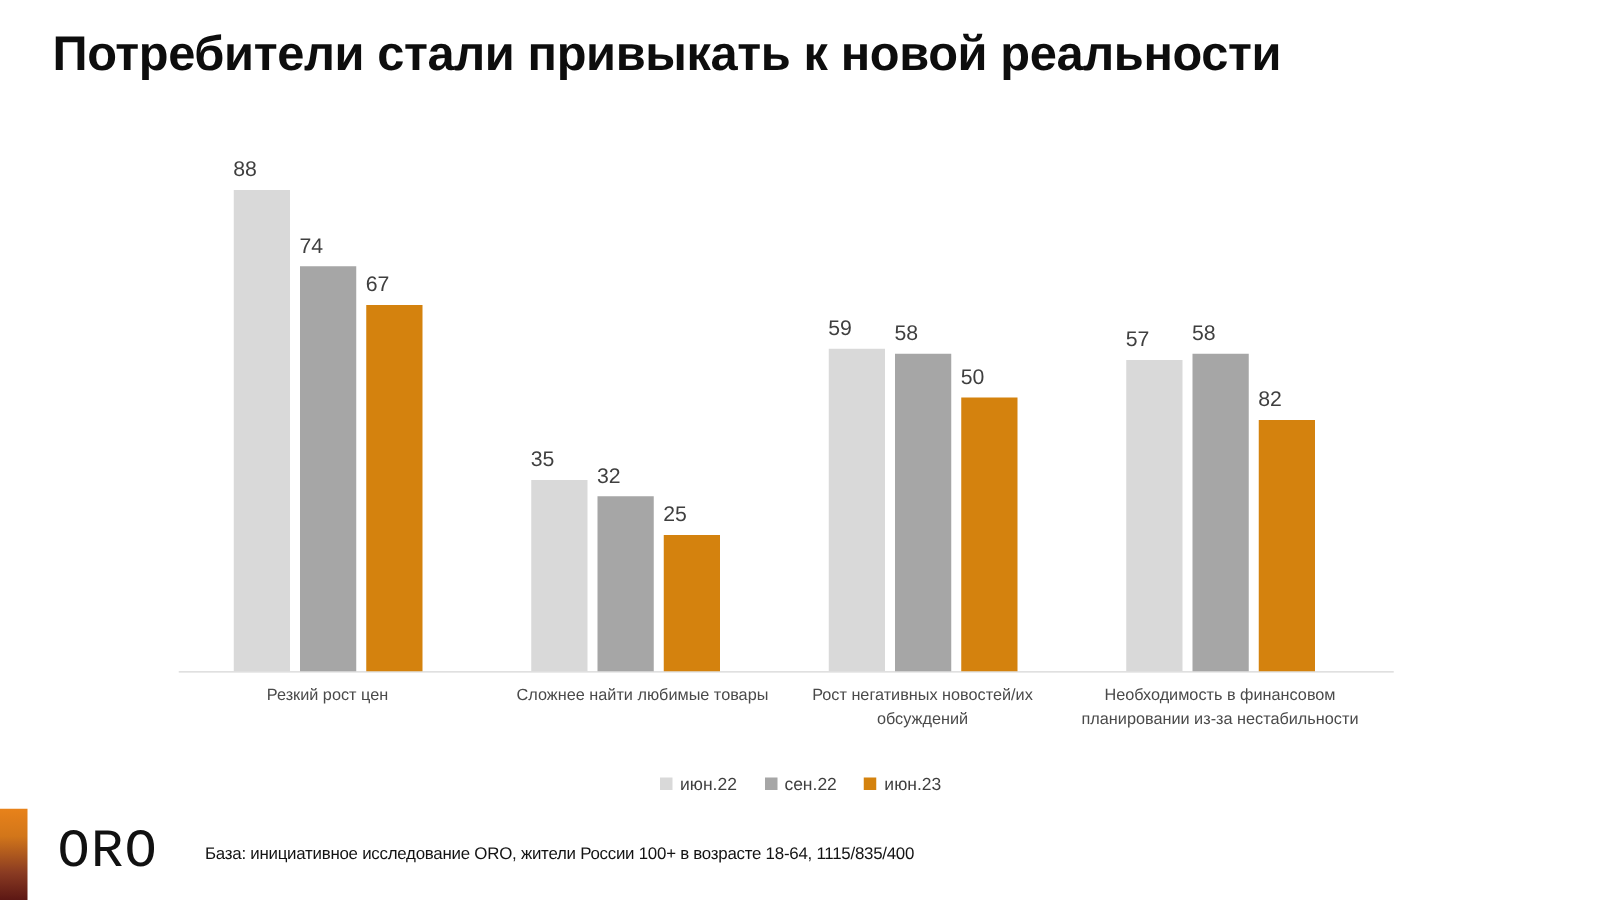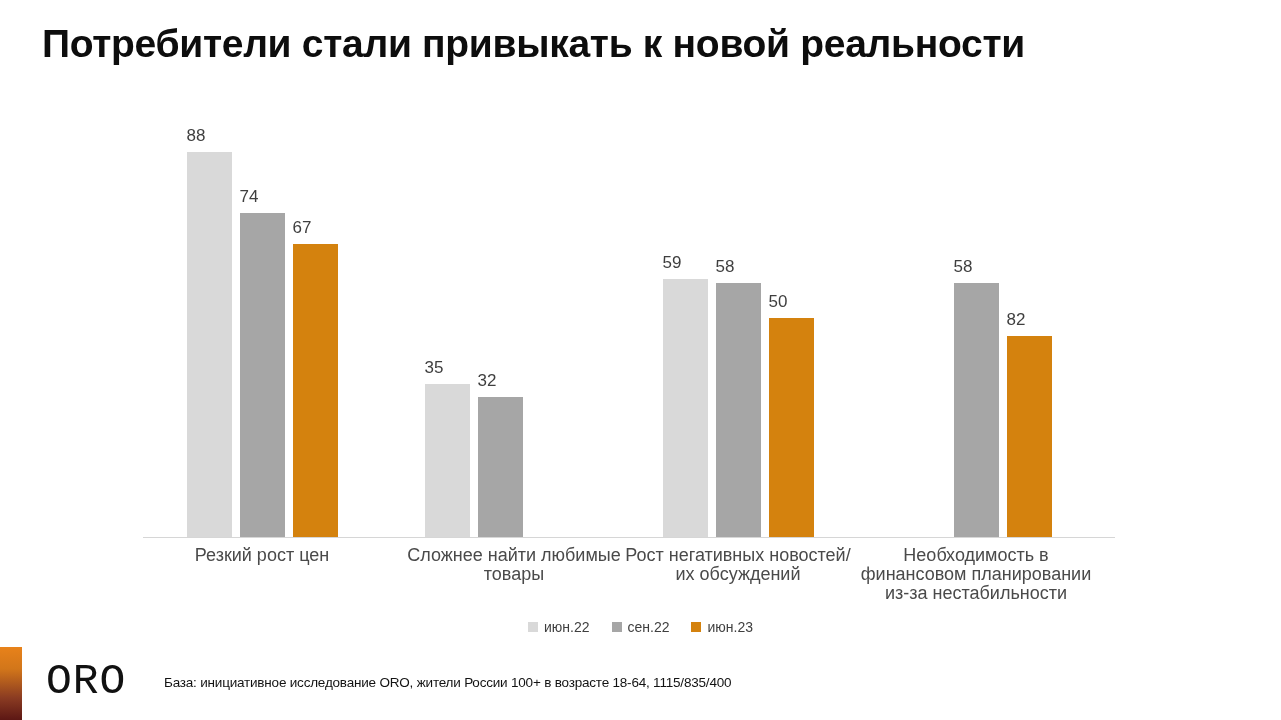--- a/index.html
+++ b/index.html
@@ -76,21 +76,21 @@
     left: 143px;
     top: 546px;
     width: 972px;
     height: 70px;
   }
   .cat-label {
     position: absolute;
     top: 0;
     width: 238px;
     text-align: center;
-    font-size: 18px;
+    font-size: 13px;
     color: #4a4a4a;
     line-height: 19px;
   }
 
   
   #legend {
     position: absolute;
     left: 0;
     top: 620px;
     width: 1281px;
@@ -168,36 +168,44 @@
     </div>
     <div class="bar-group" style="left: 238px;">
       <div class="bar-wrap" style="left: 43.5px; height: 417px;">
         <div class="bar" style="height: 153px; background: rgb(217, 217, 217);"></div>
         <div class="bar-value" style="bottom: 161px;">35</div>
       </div>
       <div class="bar-wrap" style="left: 96.5px; height: 417px;">
         <div class="bar" style="height: 140px; background: rgb(166, 166, 166);"></div>
         <div class="bar-value" style="bottom: 148px;">32</div>
       </div>
+      <div class="bar-wrap" style="left: 149.5px; height: 417px;">
+        <div class="bar" style="height: 109px; background: rgb(212, 130, 14);"></div>
+        <div class="bar-value" style="bottom: 117px;">25</div>
+      </div>
     </div>
     <div class="bar-group" style="left: 476px;">
       <div class="bar-wrap" style="left: 43.5px; height: 417px;">
         <div class="bar" style="height: 258px; background: rgb(217, 217, 217);"></div>
         <div class="bar-value" style="bottom: 266px;">59</div>
       </div>
       <div class="bar-wrap" style="left: 96.5px; height: 417px;">
         <div class="bar" style="height: 254px; background: rgb(166, 166, 166);"></div>
         <div class="bar-value" style="bottom: 262px;">58</div>
       </div>
       <div class="bar-wrap" style="left: 149.5px; height: 417px;">
         <div class="bar" style="height: 219px; background: rgb(212, 130, 14);"></div>
         <div class="bar-value" style="bottom: 227px;">50</div>
       </div>
     </div>
     <div class="bar-group" style="left: 714px;">
+      <div class="bar-wrap" style="left: 43.5px; height: 417px;">
+        <div class="bar" style="height: 249px; background: rgb(217, 217, 217);"></div>
+        <div class="bar-value" style="bottom: 257px;">57</div>
+      </div>
       <div class="bar-wrap" style="left: 96.5px; height: 417px;">
         <div class="bar" style="height: 254px; background: rgb(166, 166, 166);"></div>
         <div class="bar-value" style="bottom: 262px;">58</div>
       </div>
       <div class="bar-wrap" style="left: 149.5px; height: 417px;">
         <div class="bar" style="height: 201px; background: rgb(212, 130, 14);"></div>
         <div class="bar-value" style="bottom: 209px;">82</div>
       </div>
     </div>
   </div>

